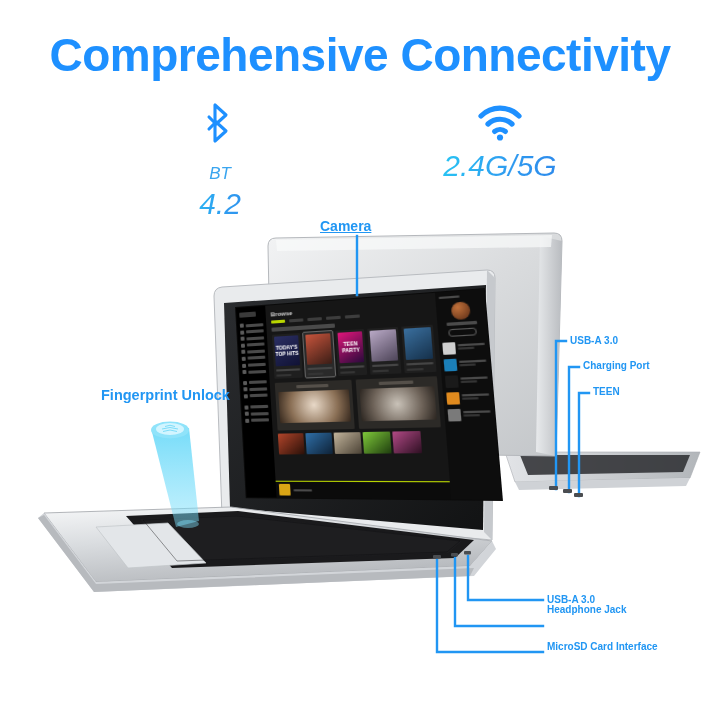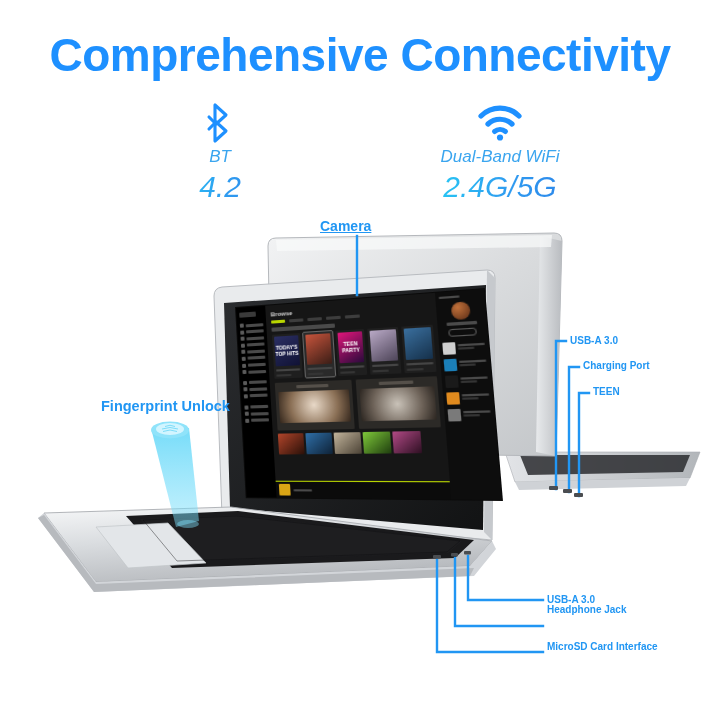--- a/index.html
+++ b/index.html
@@ -13,39 +13,39 @@
   .title{
     position:absolute;top:28px;left:0;width:720px;text-align:center;
     font-size:46px;font-weight:bold;color:#1E90FF;letter-spacing:-0.5px;
     white-space:nowrap;
   }
 
   .featrow{position:absolute;top:100px;left:0;width:720px;height:110px;}
   .feat{position:absolute;text-align:center;}
   .feat .ficon{height:46px;display:flex;align-items:center;justify-content:center;}
   .feat .flabel{
-    font-size:17px;color:#3aa5ef;font-style:italic;margin-top:1px;
+    font-size:17px;color:#3aa5ef;font-style:italic;margin-top:18px;
     font-family:"Liberation Sans",sans-serif;
   }
   .feat .fvalue{
     font-size:30px;margin-top:3px;font-style:italic;font-weight:300;
     background:linear-gradient(95deg,#23d7f5 0%,#2f9bf0 55%,#2b7ee8 100%);
     -webkit-background-clip:text;background-clip:text;color:transparent;
     -webkit-text-fill-color:transparent;
   }
   #feat-bt{left:150px;width:140px;}
   #feat-wifi{left:410px;width:180px;}
 
   
   .callout{
     position:absolute;color:#2196F3;font-weight:bold;font-size:10px;
     white-space:nowrap;
   }
   #callout-camera{left:320px;top:218px;font-size:14px;text-decoration:underline;}
-  #callout-fingerprint{left:101px;top:398px;font-size:14.5px;text-align:center;}
+  #callout-fingerprint{left:101px;top:387px;font-size:14.5px;text-align:center;}
   #callout-usb-right{left:570px;top:335px;}
   #callout-charging{left:583px;top:360px;}
   #callout-hdmi{left:593px;top:386px;}
   #callout-usb-bottom{left:547px;top:594px;}
   #callout-headphone{left:547px;top:604px;}
   #callout-microsd{left:547px;top:641px;}
 
   
   svg.layer{position:absolute;left:0;top:0;width:720px;height:720px;}
 
@@ -122,21 +122,20 @@
 
     <div class="feat" id="feat-wifi">
       <div class="ficon">
         <svg width="46" height="40" viewBox="0 0 46 40">
           <path d="M4 13 A27 27 0 0 1 42 13" fill="none" stroke="#1E90FF" stroke-width="5.2" stroke-linecap="round"></path>
           <path d="M11 21 A17.5 17.5 0 0 1 35 21" fill="none" stroke="#1E90FF" stroke-width="5.2" stroke-linecap="round"></path>
           <path d="M17.5 28.5 A8.5 8.5 0 0 1 28.5 28.5" fill="none" stroke="#1E90FF" stroke-width="5" stroke-linecap="round"></path>
           <circle cx="23" cy="34.5" r="3.1" fill="#1E90FF"></circle>
         </svg>
       </div>
-      <div class="flabel">Dual-Band WiFi</div>
       <div class="fvalue">2.4G/5G</div>
     </div>
   </div>
 
   <svg class="layer" viewBox="0 0 720 720">
     <defs>
       <linearGradient id="lidBack" x1="0" y1="0" x2="1" y2="1">
         <stop offset="0" stop-color="#f2f3f4"></stop>
         <stop offset="0.5" stop-color="#d9dbdd"></stop>
         <stop offset="1" stop-color="#c3c6c9"></stop>

